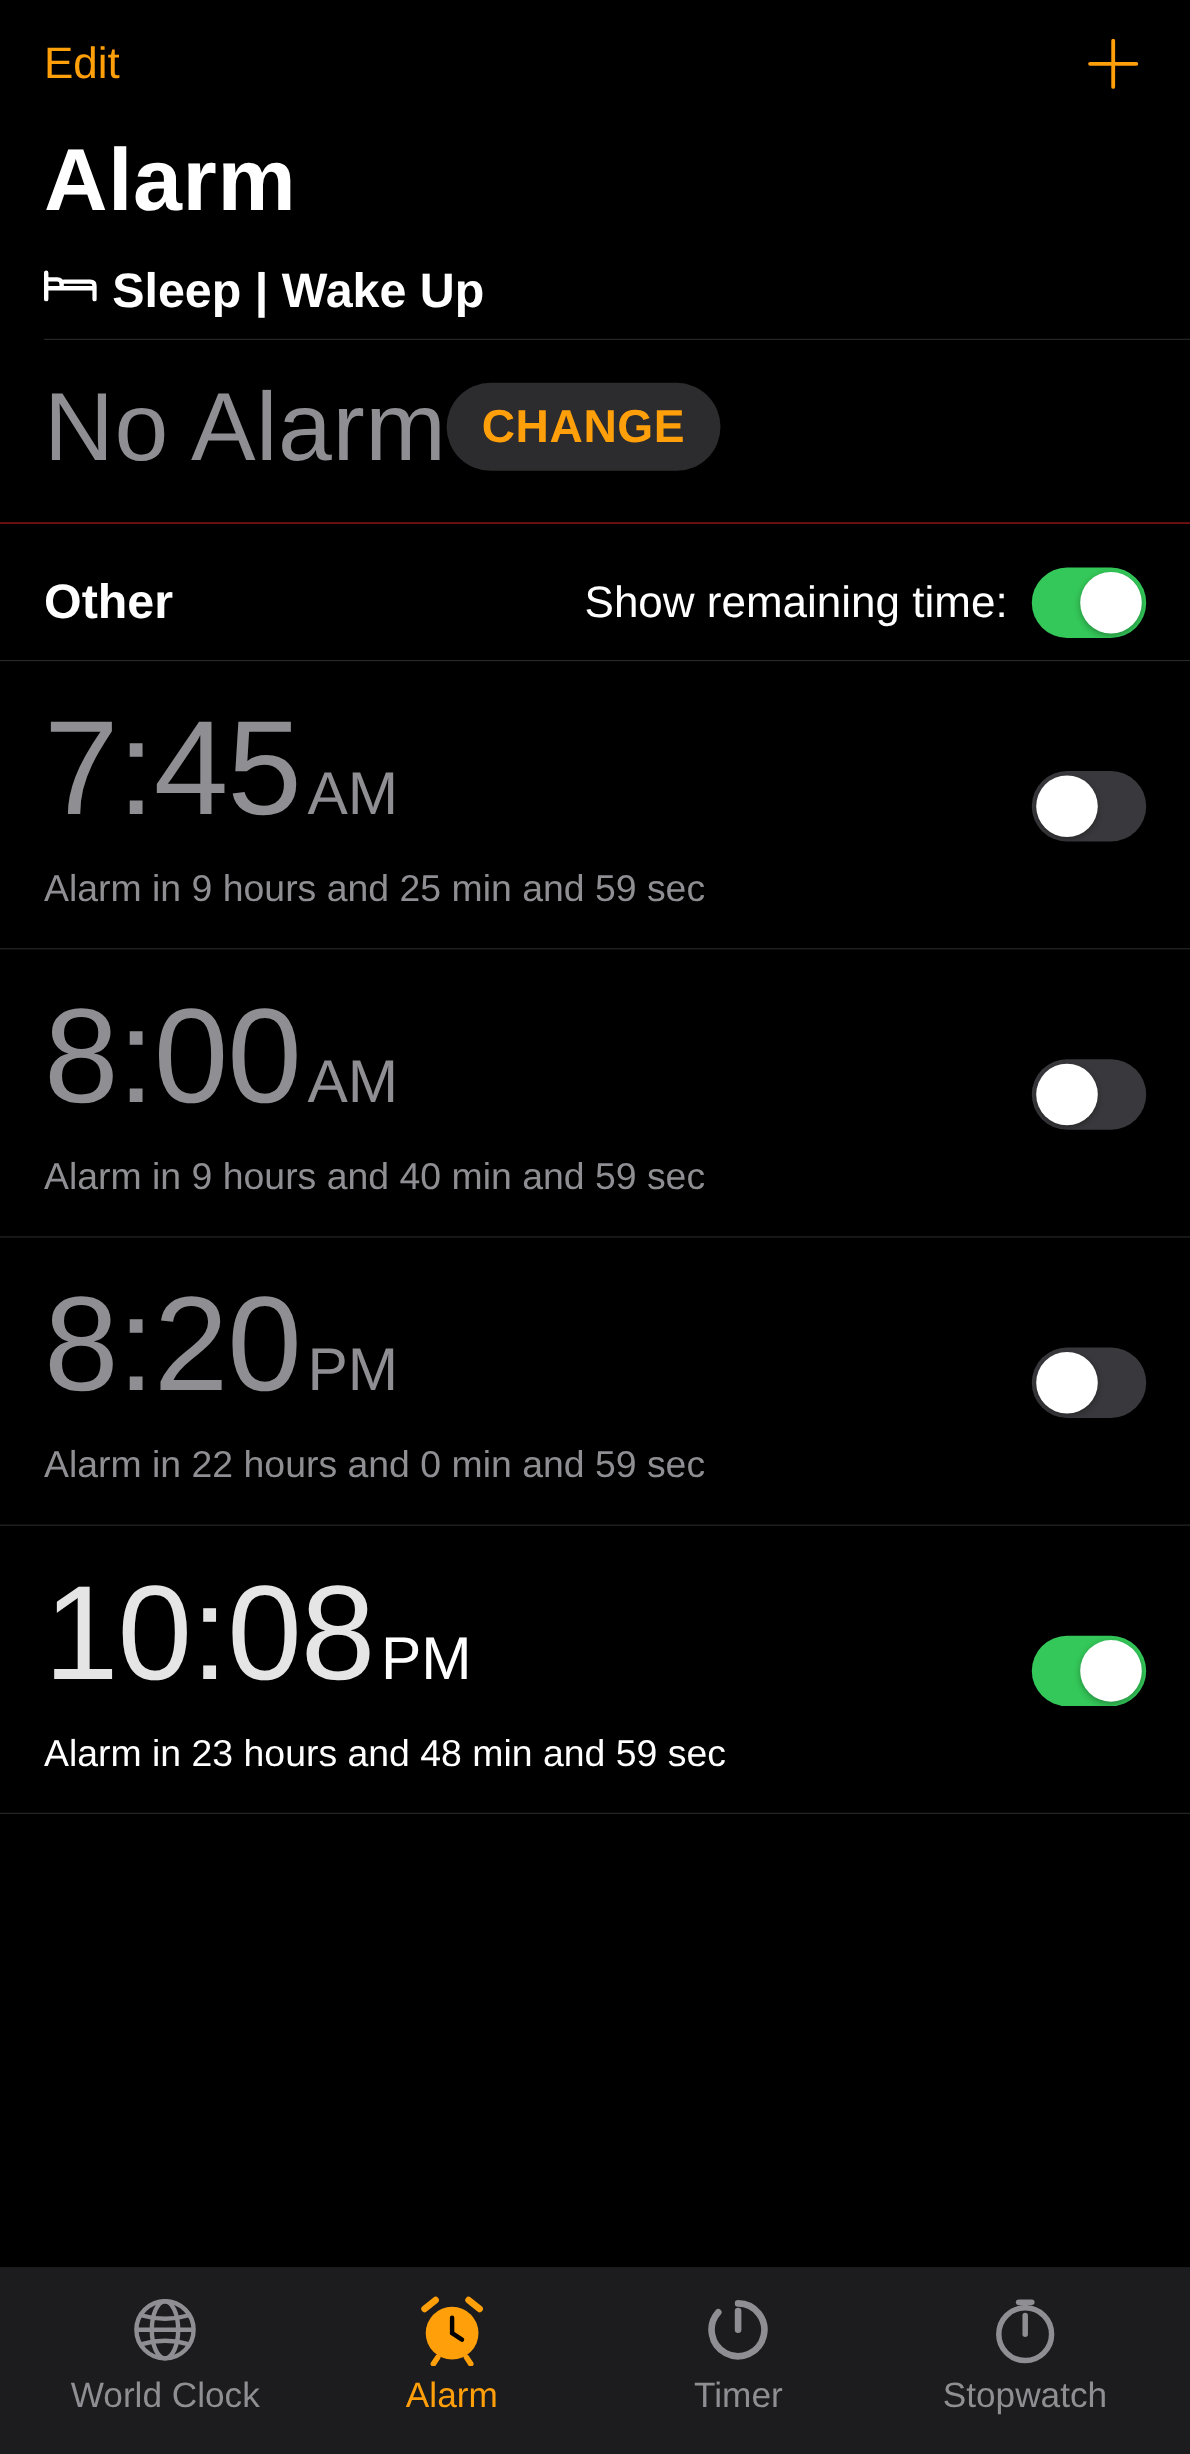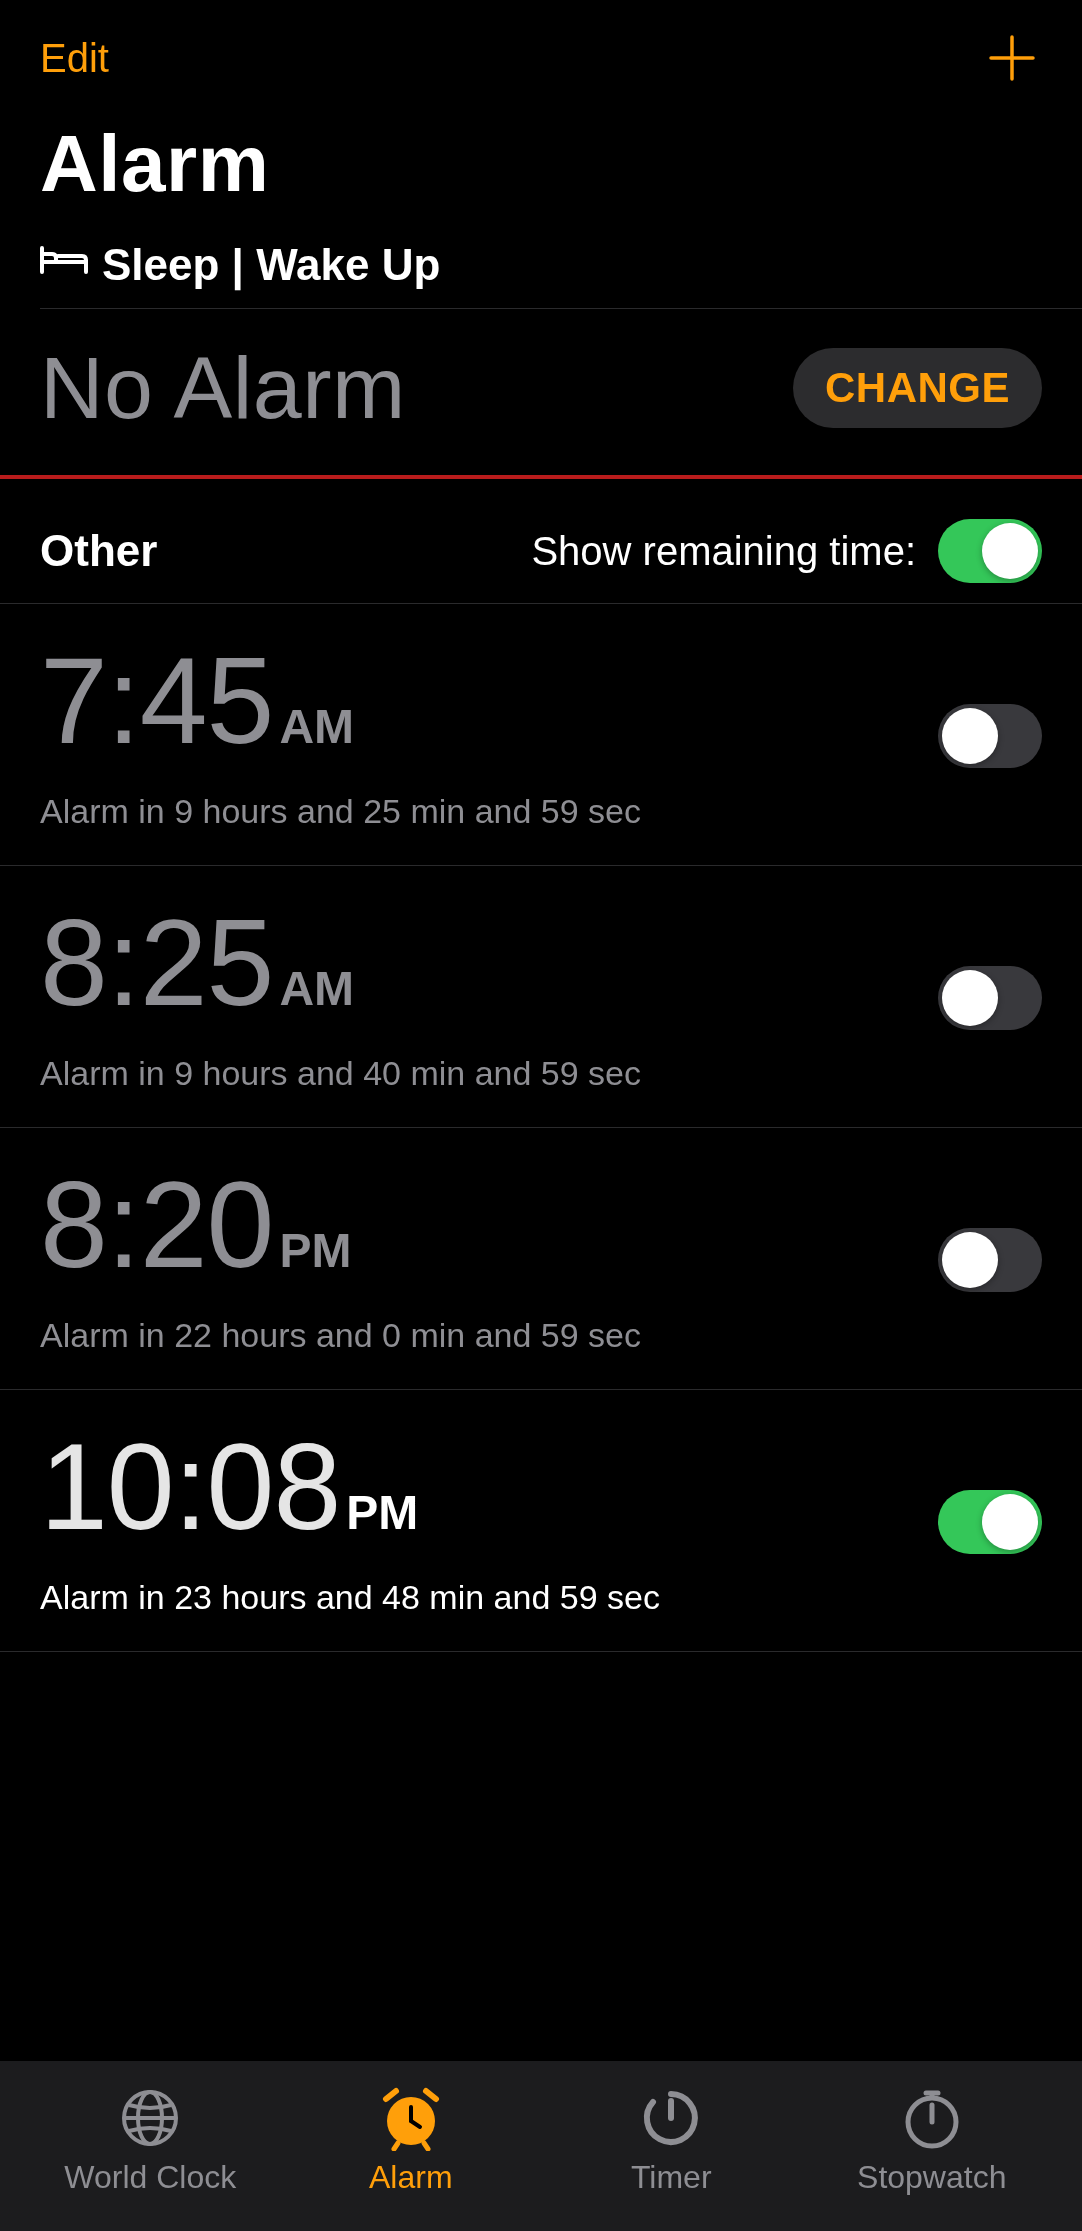--- a/index.html
+++ b/index.html
@@ -72,24 +72,24 @@
       color: #fff;
     }
     .divider-line {
       height: 1px;
       background: #2a2a2c;
       margin-left: 40px;
     }
 
     .sleep-row {
       display: flex;
-      justify-content: space-between;
+      justify-content: flex-start;
       align-items: center;
       padding: 28px 40px 36px 40px;
-      border-bottom: 4px solid #b91c1c;
+      border-bottom: 1px solid #b91c1c;
     }
     .no-alarm-text {
       color: #8e8e93;
       font-size: 88px;
       font-weight: 300;
       letter-spacing: 0.5px;
     }
     .change-btn {
       background: #2c2c2e;
       color: #ff9f0a;
@@ -170,22 +170,22 @@
     }
     .alarm-time {
       font-size: 122px;
       font-weight: 300;
       color: #8e8e93;
       line-height: 1;
       letter-spacing: -1px;
     }
     .alarm-time.active { color: #e5e5e5; }
     .alarm-ampm {
-      font-size: 48px;
-      font-weight: 700;
+      font-size: 55px;
+      font-weight: 400;
       color: #8e8e93;
     }
     .alarm-ampm.active { color: #fff; }
     .alarm-subtitle {
       font-size: 34px;
       color: #8e8e93;
       font-weight: 400;
       margin-top: 6px;
     }
     .alarm-subtitle.active { color: #fff; }
@@ -278,21 +278,21 @@
         </div>
         <div class="alarm-subtitle">Alarm in 9 hours and 25 min and 59 sec</div>
       </div>
       <button class="toggle off">
         <span class="toggle-knob"></span>
       </button>
     </div>
     <div class="alarm-row">
       <div class="alarm-info">
         <div class="alarm-time-wrap">
-          <span class="alarm-time">8:25</span>
+          <span class="alarm-time">8:00</span>
           <span class="alarm-ampm">AM</span>
         </div>
         <div class="alarm-subtitle">Alarm in 9 hours and 40 min and 59 sec</div>
       </div>
       <button class="toggle off">
         <span class="toggle-knob"></span>
       </button>
     </div>
     <div class="alarm-row">
       <div class="alarm-info">

